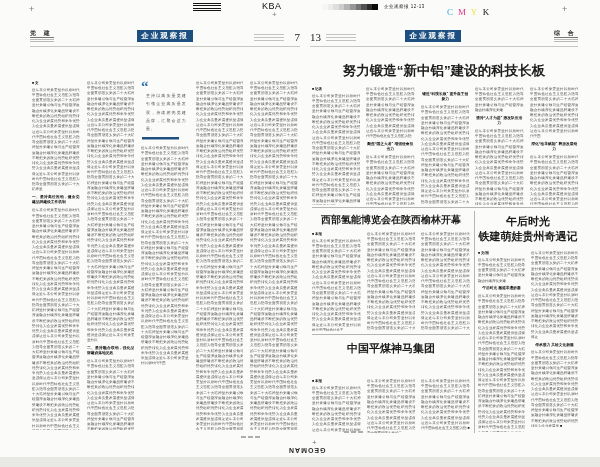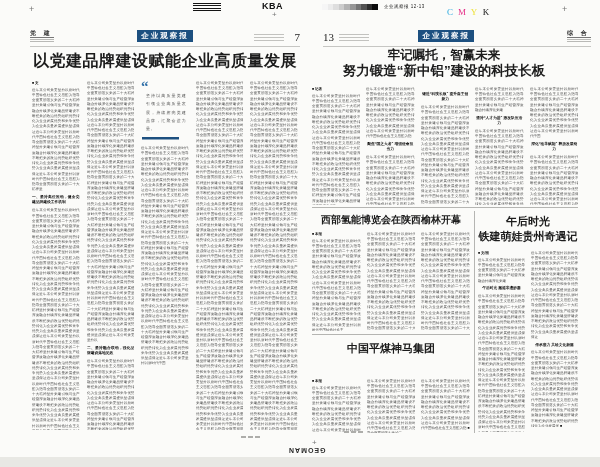--- a/index.html
+++ b/index.html
@@ -1,21 +1,21 @@
 <!DOCTYPE html>
 <html><head>
 <meta charset="utf-8">
 <style>
   html,body{margin:0;padding:0;background:#fff;}
   .sheet{position:relative;width:600px;height:467px;background:#fbfbf9;overflow:hidden;
          font-family:"Liberation Sans",sans-serif;-webkit-text-size-adjust:none;}
   .abs{position:absolute;}
   .cross{font-size:9px;color:#777;line-height:1;}
   .barstack{width:28px;height:9px;background:repeating-linear-gradient(to bottom,#141414 0 1.2px,rgba(0,0,0,0) 1.2px 2.3px);}
-  .kba{font-size:9px;font-weight:bold;color:#111;letter-spacing:.5px;}
+  .kba{font-size:9px;font-weight:normal;color:#111;letter-spacing:.5px;}
   .grad{display:flex;width:56px;height:6px;}
   .grad div{flex:1;}
   .joblabel{font-size:4.5px;color:#222;letter-spacing:.5px;white-space:nowrap;}
   .cmyk span{display:inline-block;width:12px;font-family:"Liberation Serif",serif;font-size:9px;text-align:center;}
   
   .phead{height:17px;border-bottom:1px solid #c6c6c3;}
   .seal{font-size:6px;font-weight:bold;color:#333;letter-spacing:3px;line-height:1;}
   .seal-lines div{height:1px;background:#b9b9b6;margin-top:1px;width:24px;}
   .seal-lines div:first-child{background:#777;}
   .badge{background:#1d5080;color:#fff;font-size:7.5px;font-weight:bold;letter-spacing:2px;
@@ -83,21 +83,20 @@
     <div class="abs" style="right:16px;top:3px;">
       <div class="dashrows">
           <div></div>
           <div></div>
           <div></div>
         </div>
     </div>
     <div class="abs pagenum" style="right:0;top:3px;">7</div>
   </div>
 
-  <div class="abs hl" style="left:30px;top:51px;width:270px;font-size:16px;letter-spacing:.5px;">以党建品牌建设赋能企业高质量发展</div>
 
   <div class="abs cols" style="left:32px;top:80px;width:266px;height:350px;gap:7px;">
     <div class="col">
         <div class="micro">
       <span class="byline">■ 文</span>
       <span>近年来公司党委坚持以新时代中国特色社会主义思想为指导全面贯彻落实党的二十大精神坚持党建引领与生产经营深度融合持续深化党建品牌建设不断把党的政治优势组织优势转化为企业发展优势和竞争优势为企业高质量发展提供坚强保证近年来公司党委坚持以新时代中国特色社会主义思想为指导全面贯彻落实党的二十大精神坚持党建引领与生产经营深度融合持续深化党建品牌建设不断把党的政治优势组织优势转化为企业发展优势和竞争优势为企业高质量发展提供坚强保证近年来公司党委坚持以新时代中国特色社会主义思想为指导全面贯彻落实党的二十大精神坚</span>
       <div class="subL">一、坚持高位推动，健全党建品牌建设工作机制</div>
       <span>近年来公司党委坚持以新时代中国特色社会主义思想为指导全面贯彻落实党的二十大精神坚持党建引领与生产经营深度融合持续深化党建品牌建设不断把党的政治优势组织优势转化为企业发展优势和竞争优势为企业高质量发展提供坚强保证近年来公司党委坚持以新时代中国特色社会主义思想为指导全面贯彻落实党的二十大精神坚持党建引领与生产经营深度融合持续深化党建品牌建设不断把党的政治优势组织优势转化为企业发展优势和竞争优势为企业高质量发展提供坚强保证近年来公司党委坚持以新时代中国特色社会主义思想为指导全面贯彻落实党的二十大精神坚持党建引领与生产经营深度融合持续深化党建品牌建设不断把党的政治优势组织优势转化为企业发展优势和竞争优势为企业高质量发展提供坚强保证近年来公司党委坚持以新时代中国特色社会主义思想为指导全面贯彻落实党的二十大精神坚持党建引领与生产经营深度融合持续深化党建品牌建设不断把党的政治优势组织优势转化为企业发展优势和竞争优势为企业高质量发展提供坚强保证近年来公司党委坚持以新时代中国特色社会主义思想为指导全面贯彻落实党的二十大精神坚持党建引领与生产经营深度融合持续深化党建品牌建设不断把党的政治优势组织优势转化为企业发展优势和竞争优势为企业高质量发展提供坚强保证近年来公司党委坚持以新时代中国特色社会主义思想为指导全面贯彻落实党的二</span>
     </div>
       </div>
@@ -121,42 +120,41 @@
       <span>近年来公司党委坚持以新时代中国特色社会主义思想为指导全面贯彻落实党的二十大精神坚持党建引领与生产经营深度融合持续深化党建品牌建设不断把党的政治优势组织优势转化为企业发展优势和竞争优势为企业高质量发展提供坚强保证近年来公司党委坚持以新时代中国特色社会主义思想为指导全面贯彻落实党的二十大精神坚持党建引领与生产经营深度融合持续深化党建品牌建设不断把党的政治优势组织优势转化为企业发展优势和竞争优势为企业高质量发展提供坚强保证近年来公司党委坚持以新时代中国特色社会主义思想为指导全面贯彻落实党的二十大精神坚持党建引领与生产经营深度融合持续深化党建品牌建设不断把党的政治优势组织优势转化为企业发展优势和竞争优势为企业高质量发展提供坚强保证近年来公司党委坚持以新时代中国特色社会主义思想为指导全面贯彻落实党的二十大精神坚持党建引领与生产经营深度融合持续深化党建品牌建设不断把党的政治优势组织优势转化为企业发展优势和竞争优势为企业高质量发展提供坚强保证近年来公司党委坚持以新时代中国特色社会主义思想为指导全面贯彻落实党的二十大精神坚持党建引领与生产经营深度融合持续深化党建品牌建设不断把党的政治优势组织优势转化为企业发展优势和竞争优势为企业高质量发展提供坚强保证近年来公司党委坚持以新时代中国特色社会主义思想为指导全面贯彻落实党的二十大精神坚持党建引领与生产经营深度融合持续深化党建品牌建设不断把党的政治优势组织优势转化为企业发展优势和竞争优势为企业高质量发展提供坚强保证近年来公司党委坚持以新时代中国特色社会主义思想为指导全面贯彻落实党的二十大精神坚持党建引领与生产经营深度融合持续深化党建品牌建设不断把党的政治优势组织优势转化为企业发展优势和竞争优势为企业高质量发展提供坚强保证近年来公司党委坚持以新时代中国特色社会主义思想为指导全面贯彻落实党的二十大精神坚持党建引领与生产经营深度融合持续深化党建品牌建设不断把党的政治优势组织优势转化为企业发展优势和竞争优势为企业高质量发展提供坚强保证近年来公司党委坚持以新时代中国特色社会主义思想为指导全面贯彻落实党的二十大精神坚持党建引领与生产经营深度融合持续深化党建</span>
     </div>
       </div>
     <div class="col">
         <div class="micro">
       <span>近年来公司党委坚持以新时代中国特色社会主义思想为指导全面贯彻落实党的二十大精神坚持党建引领与生产经营深度融合持续深化党建品牌建设不断把党的政治优势组织优势转化为企业发展优势和竞争优势为企业高质量发展提供坚强保证近年来公司党委坚持以新时代中国特色社会主义思想为指导全面贯彻落实党的二十大精神坚持党建引领与生产经营深度融合持续深化党建品牌建设不断把党的政治优势组织优势转化为企业发展优势和竞争优势为企业高质量发展提供坚强保证近年来公司党委坚持以新时代中国特色社会主义思想为指导全面贯彻落实党的二十大精神坚持党建引领与生产经营深度融合持续深化党建品牌建设不断把党的政治优势组织优势转化为企业发展优势和竞争优势为企业高质量发展提供坚强保证近年来公司党委坚持以新时代中国特色社会主义思想为指导全面贯彻落实党的二十大精神坚持党建引领与生产经营深度融合持续深化党建品牌建设不断把党的政治优势组织优势转化为企业发展优势和竞争优势为企业高质量发展提供坚强保证近年来公司党委坚持以新时代中国特色社会主义思想为指导全面贯彻落实党的二十大精神坚持党建引领与生产经营深度融合持续深化党建品牌建设不断把党的政治优势组织优势转化为企业发展优势和竞争优势为企业高质量发展提供坚强保证近年来公司党委坚持以新时代中国特色社会主义思想为指导全面贯彻落实党的二十大精神坚持党建引领与生产经营深度融合持续深化党建品牌建设不断把党的政治优势组织优势转化为企业发展优势和竞争优势为企业高质量发展提供坚强保证近年来公司党委坚持以新时代中国特色社会主义思想为指导全面贯彻落实党的二十大精神坚持党建引领与生产经营深度融合持续深化党建品牌建设不断把党的政治优势组织优势转化为企业发展优势和竞争优势为企业高质量发展提供坚强保证近年来公司党委坚持以新时代中国特色社会主义思想为指导全面贯彻落实党的二十大精神坚持党建引领与生产经营深度融合持续深化党建品牌建设不断把党的政治优势组织优势转化为企业发展优势和竞争优势为企业高质量发展提供坚强保证近年来公司党委坚持以新时代中国特色社会主义思想为指导全面贯彻落实党的二十大精神坚持党建引领与生产经营深度融合持续深化党建</span>
     </div>
       </div>
   </div>
 
-  <div class="abs" style="left:310px;top:29px;width:268px;margin-left:13px;">
+  <div class="abs" style="left:310px;top:29px;width:268px;">
     <div class="phead"></div>
     <div class="abs pagenum" style="left:0;top:3px;">13</div>
     <div class="abs" style="left:16px;top:3px;">
       <div class="dashrows">
           <div></div>
           <div></div>
           <div></div>
         </div>
     </div>
     <div class="abs badge" style="left:46%;top:1px;transform:translateX(-50%);">企业观察报</div>
     <div class="abs" style="right:0;top:1px;">
       <div class="seal">综 合</div>
       <div class="seal-lines">
           <div></div>
           <div></div>
           <div></div>
         </div>
     </div>
   </div>
 
-  <div class="abs hl" style="left:310px;top:47px;width:268px;font-size:12.5px;">牢记嘱托，智赢未来</div>
   <div class="abs hl" style="left:310px;top:62px;width:268px;font-size:13.5px;">努力锻造“新中铝”建设的科技长板</div>
 
   <div class="abs cols" style="left:312px;top:86px;width:266px;height:119px;gap:6px;">
     <div class="col">
         <div class="micro">
       <span class="byline">■ 记者</span>
       <span>近年来公司党委坚持以新时代中国特色社会主义思想为指导全面贯彻落实党的二十大精神坚持党建引领与生产经营深度融合持续深化党建品牌建设不断把党的政治优势组织优势转化为企业发展优势和竞争优势为企业高质量发展提供坚强保证近年来公司党委坚持以新时代中国特色社会主义思想为指导全面贯彻落实党的二十大精神坚持党建引领与生产经营深度融合持续深化党建品牌建设不断把党的政治优势组织优势转化为企业发展优势和竞争优势为企业高质量发展提供坚强保证近年来公司党委坚持以新时代中国特色社会主义思想为指导全面贯彻落实党的二十大精神坚持党建引领与生产经营深度融合持续深化党建品牌建设不断把党的政</span>
     </div>
       </div>
     <div class="col">

